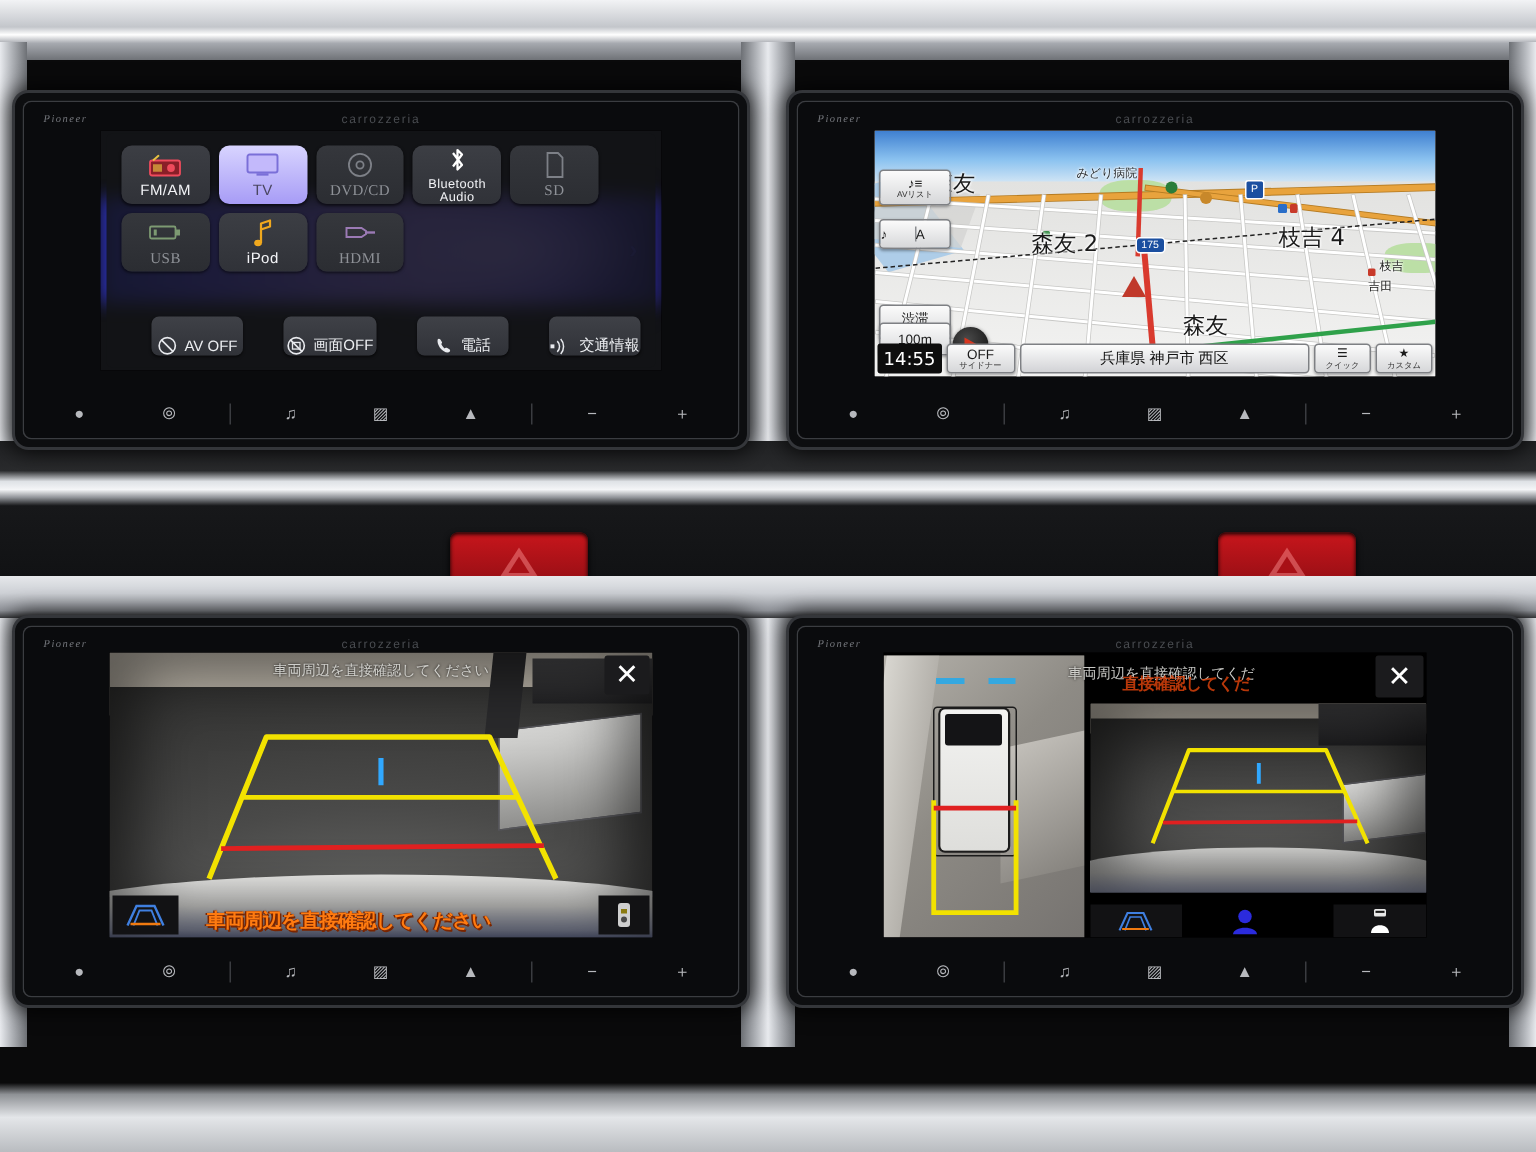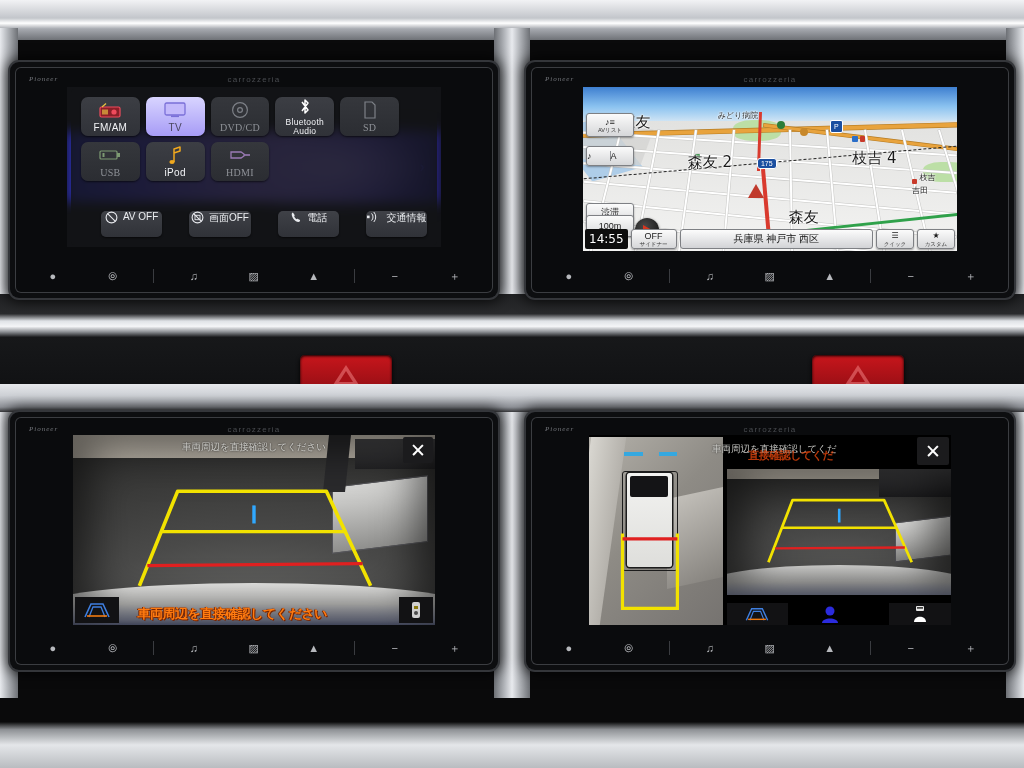--- a/index.html
+++ b/index.html
@@ -73,21 +73,21 @@
   .tile.on .tlabel{color:#4a4660;}
   .tlabel{font-size:10px;color:#f2f3f6;letter-spacing:.3px;text-align:center;line-height:11px;}
   .tlabel.sm{font-size:8.5px;line-height:9.5px;}
   .ticon{height:20px;display:flex;align-items:center;justify-content:center;}
   .av-empty{visibility:hidden;}
   .av-next{position:absolute;right:12px;top:50%;transform:translateY(-50%);
         color:#1a1a33;font-size:17px;font-weight:bold;}
   .av-bottom{position:absolute;left:10px;right:10px;bottom:8px;display:grid;
         grid-template-columns:repeat(4,1fr);gap:7px;}
   .bbtn{height:26px;border-radius:5px;background:linear-gradient(180deg,#3f4147,#303238);
-        display:flex;align-items:flex-start;justify-content:center;gap:5px;
+        display:flex;align-items:flex-end;justify-content:center;gap:5px;
         color:#eceef1;font-size:10px;box-shadow:0 1px 2px rgba(0,0,0,.6);margin-left:20px;}
 
   
   .map{position:absolute;inset:0;background:#efefee;overflow:hidden;}
   .sky{position:absolute;left:0;right:0;top:0;height:22%;
        background:linear-gradient(180deg,#3e7fd0 0%,#8cc3f0 55%,#d7e8f5 100%);}
   .ground{position:absolute;left:0;right:0;top:21%;bottom:0;background:linear-gradient(180deg,#e2e2e0,#f3f3f2);}
   .mapgrid{position:absolute;inset:0;}
   .mroad{position:absolute;background:#ffffff;box-shadow:0 0 0 .5px #c7c7c5;}
   .morange{position:absolute;background:#e8a33d;box-shadow:0 0 0 .6px #b57b22;}

